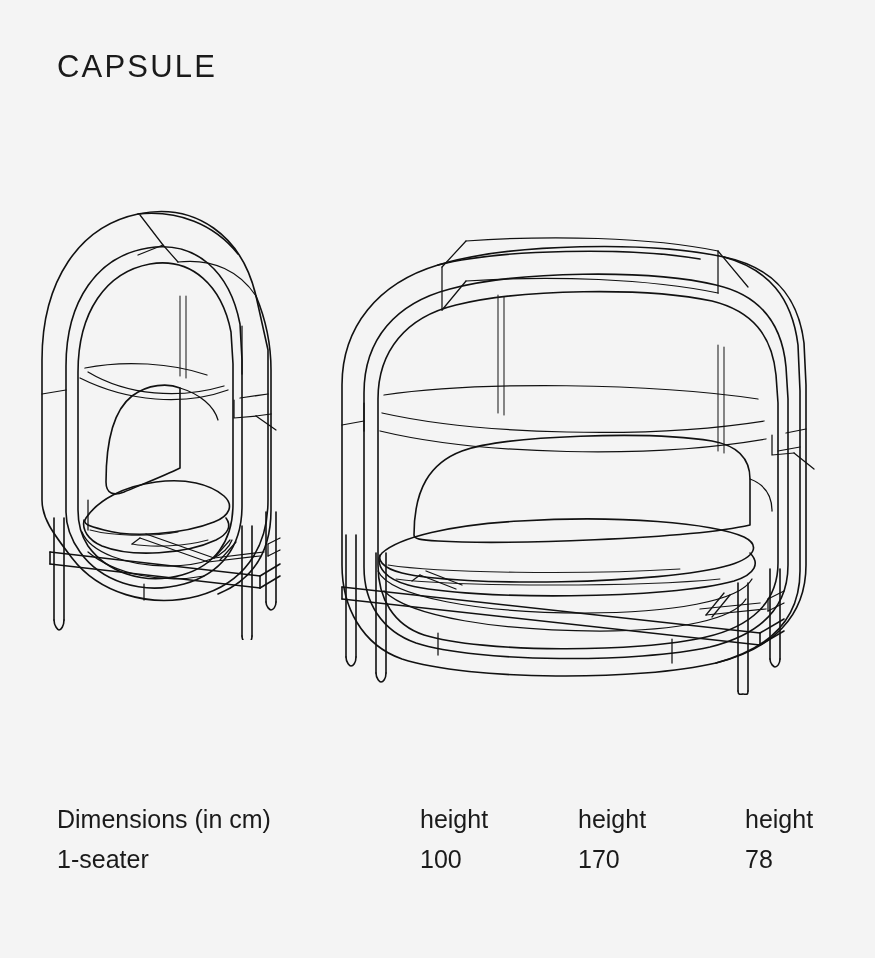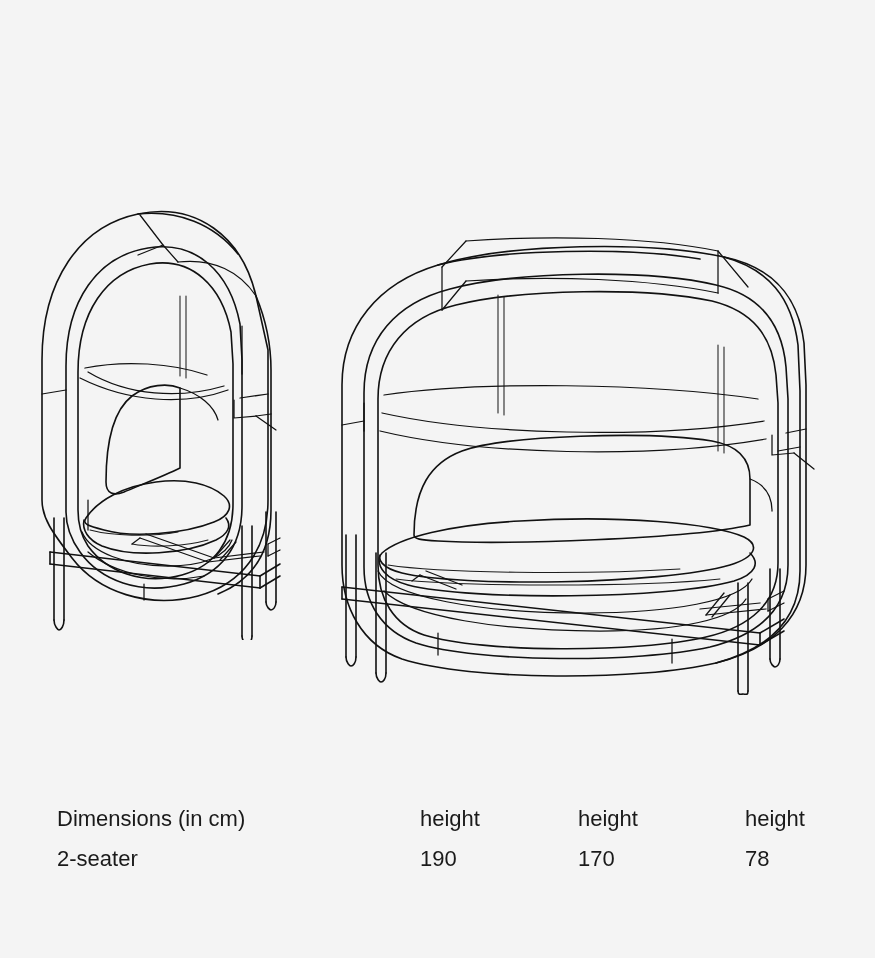--- a/index.html
+++ b/index.html
@@ -79,21 +79,21 @@
     vector-effect: non-scaling-stroke;
   }
 
   
   .dimtable {
     position: absolute;
     left: 57px;
     top: 802px;
     width: 790px;
     border-collapse: collapse;
-    font-size: 22px;
+    font-size: 25px;
     font-weight: 400;
     color: #1a1a1a;
   }
   .dimtable td {
     padding: 0;
     height: 40px;
     vertical-align: top;
     line-height: 34px;
     white-space: nowrap;
     font-weight: 400;
@@ -101,20 +101,21 @@
   .col-label  { width: 363px; }
   .col-width  { width: 158px; }
   .col-height { width: 167px; }
   .col-depth  { width: auto;  }
 </style>
 </head>
 <body>
 
 <div class="page">
 
+  <h1 class="page-title">CAPSULE</h1>
 
   <div class="illustrations">
 
     <div class="fig fig-one-seater">
       <svg width="268" height="440" viewBox="0 0 268 440" aria-hidden="true">
 
         <path class="ln" d="M14 300 L14 160 C14 80 52 26 110 14 C168 2 214 36 228 96
                             L240 150 L240 300 C240 350 214 384 170 396
                             C120 409 70 392 44 358 C24 332 14 318 14 300 Z"></path>
 
@@ -313,21 +314,21 @@
     <thead>
       <tr>
         <td class="col-label">Dimensions (in cm)</td>
         <td class="col-width">height</td>
         <td class="col-height">height</td>
         <td class="col-depth">height</td>
       </tr>
     </thead>
     <tbody>
       <tr>
-        <td class="col-label">2-seater</td>
-        <td class="col-width">190</td>
+        <td class="col-label">1-seater</td>
+        <td class="col-width">100</td>
         <td class="col-height">170</td>
         <td class="col-depth">78</td>
       </tr>
     </tbody>
   </table>
 
 </div>
 
 </body></html>

